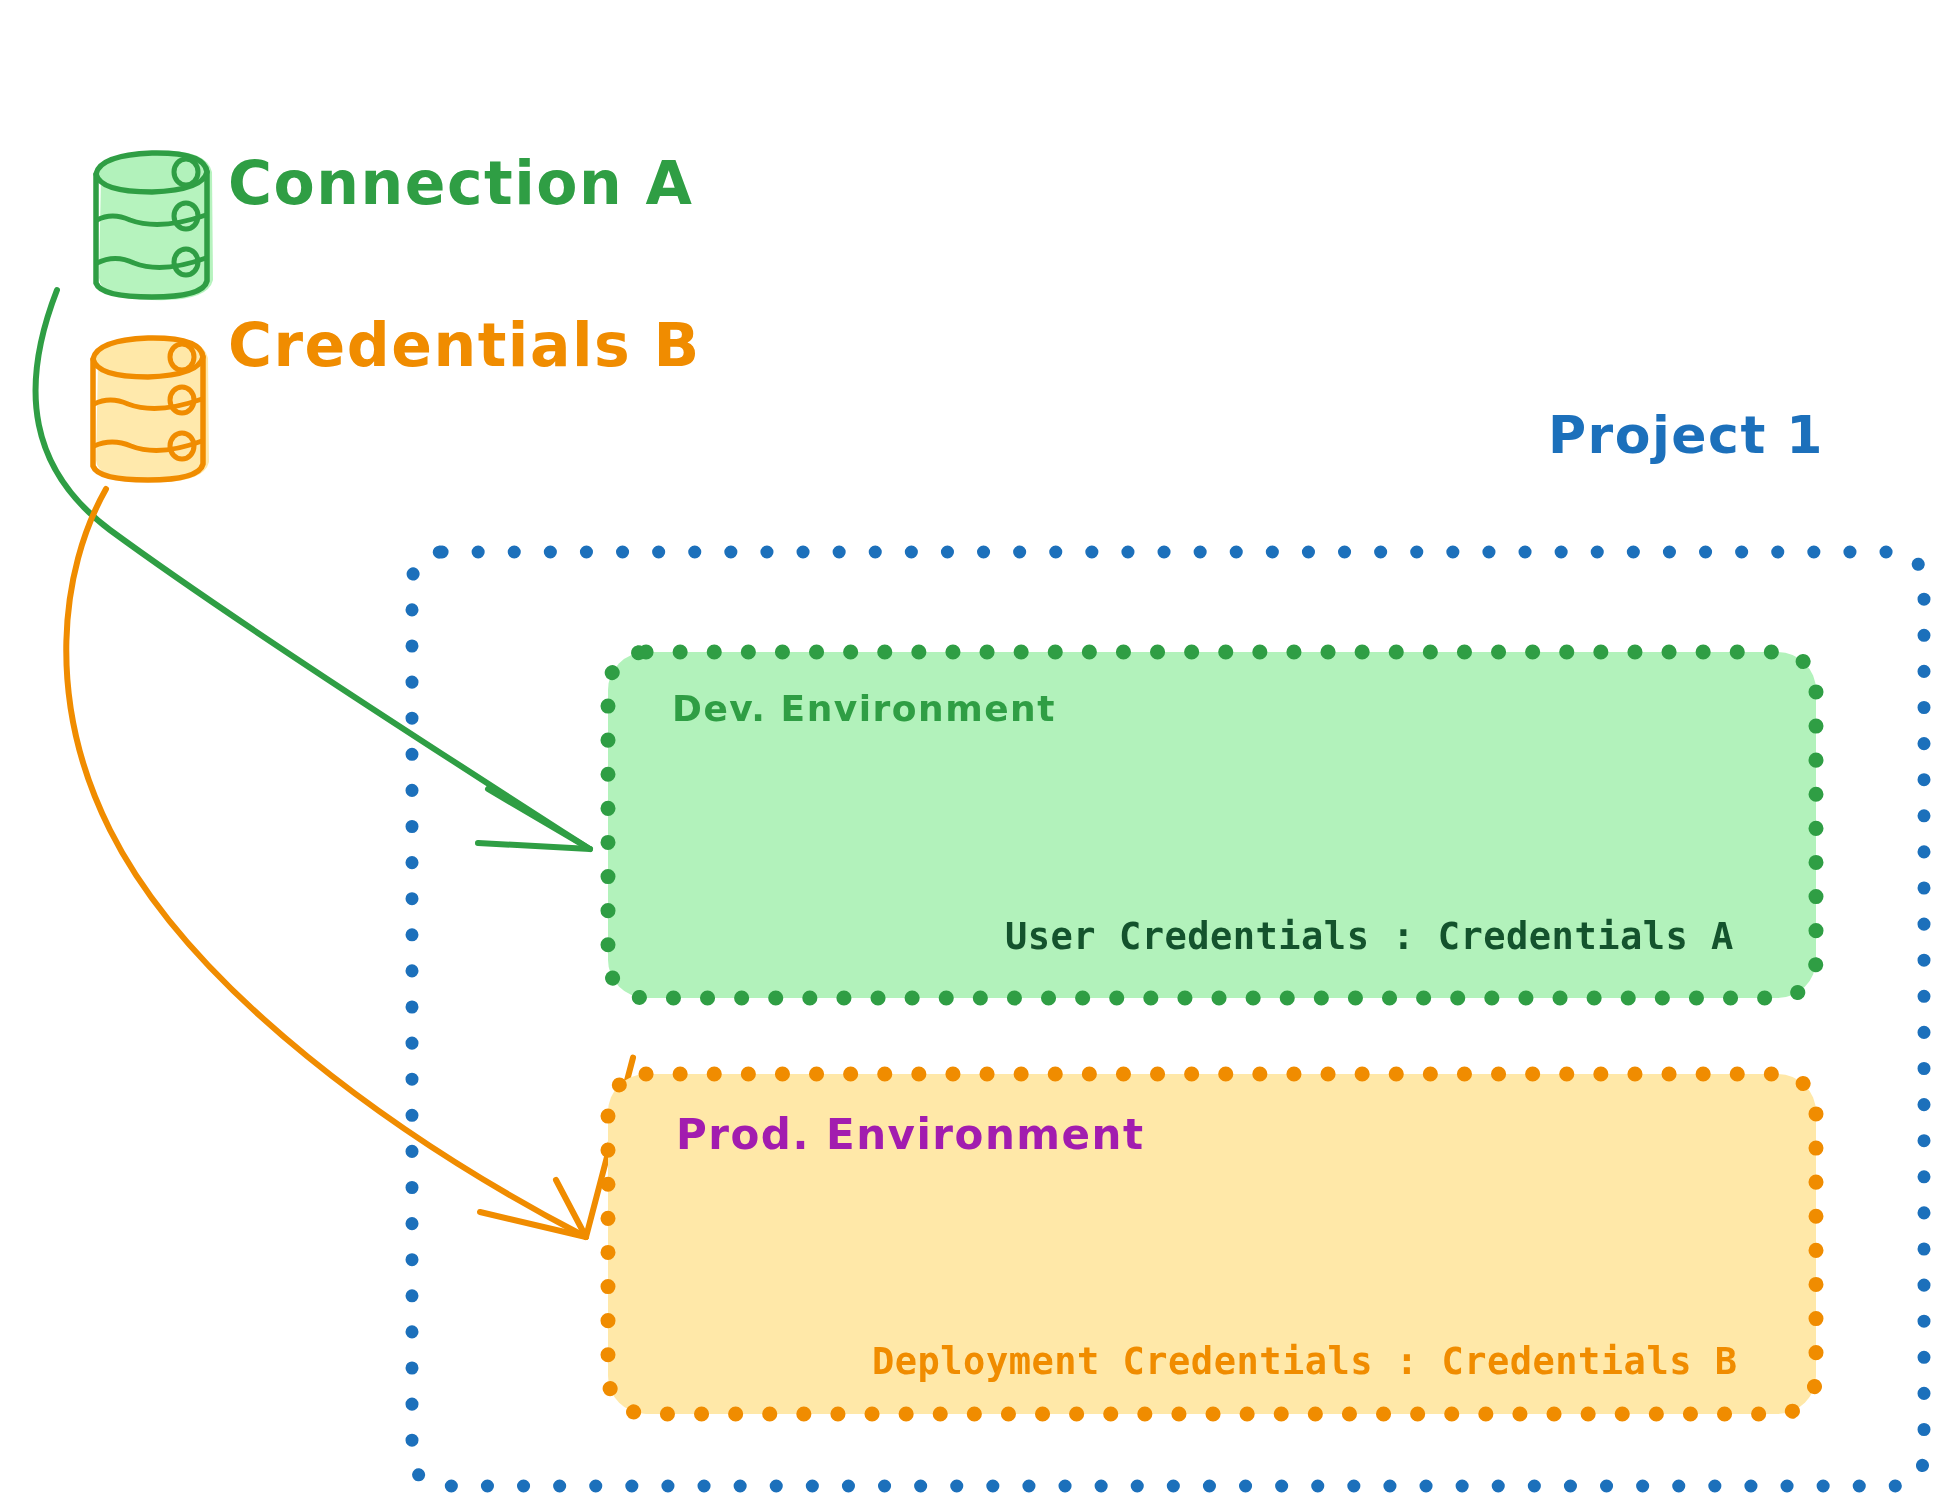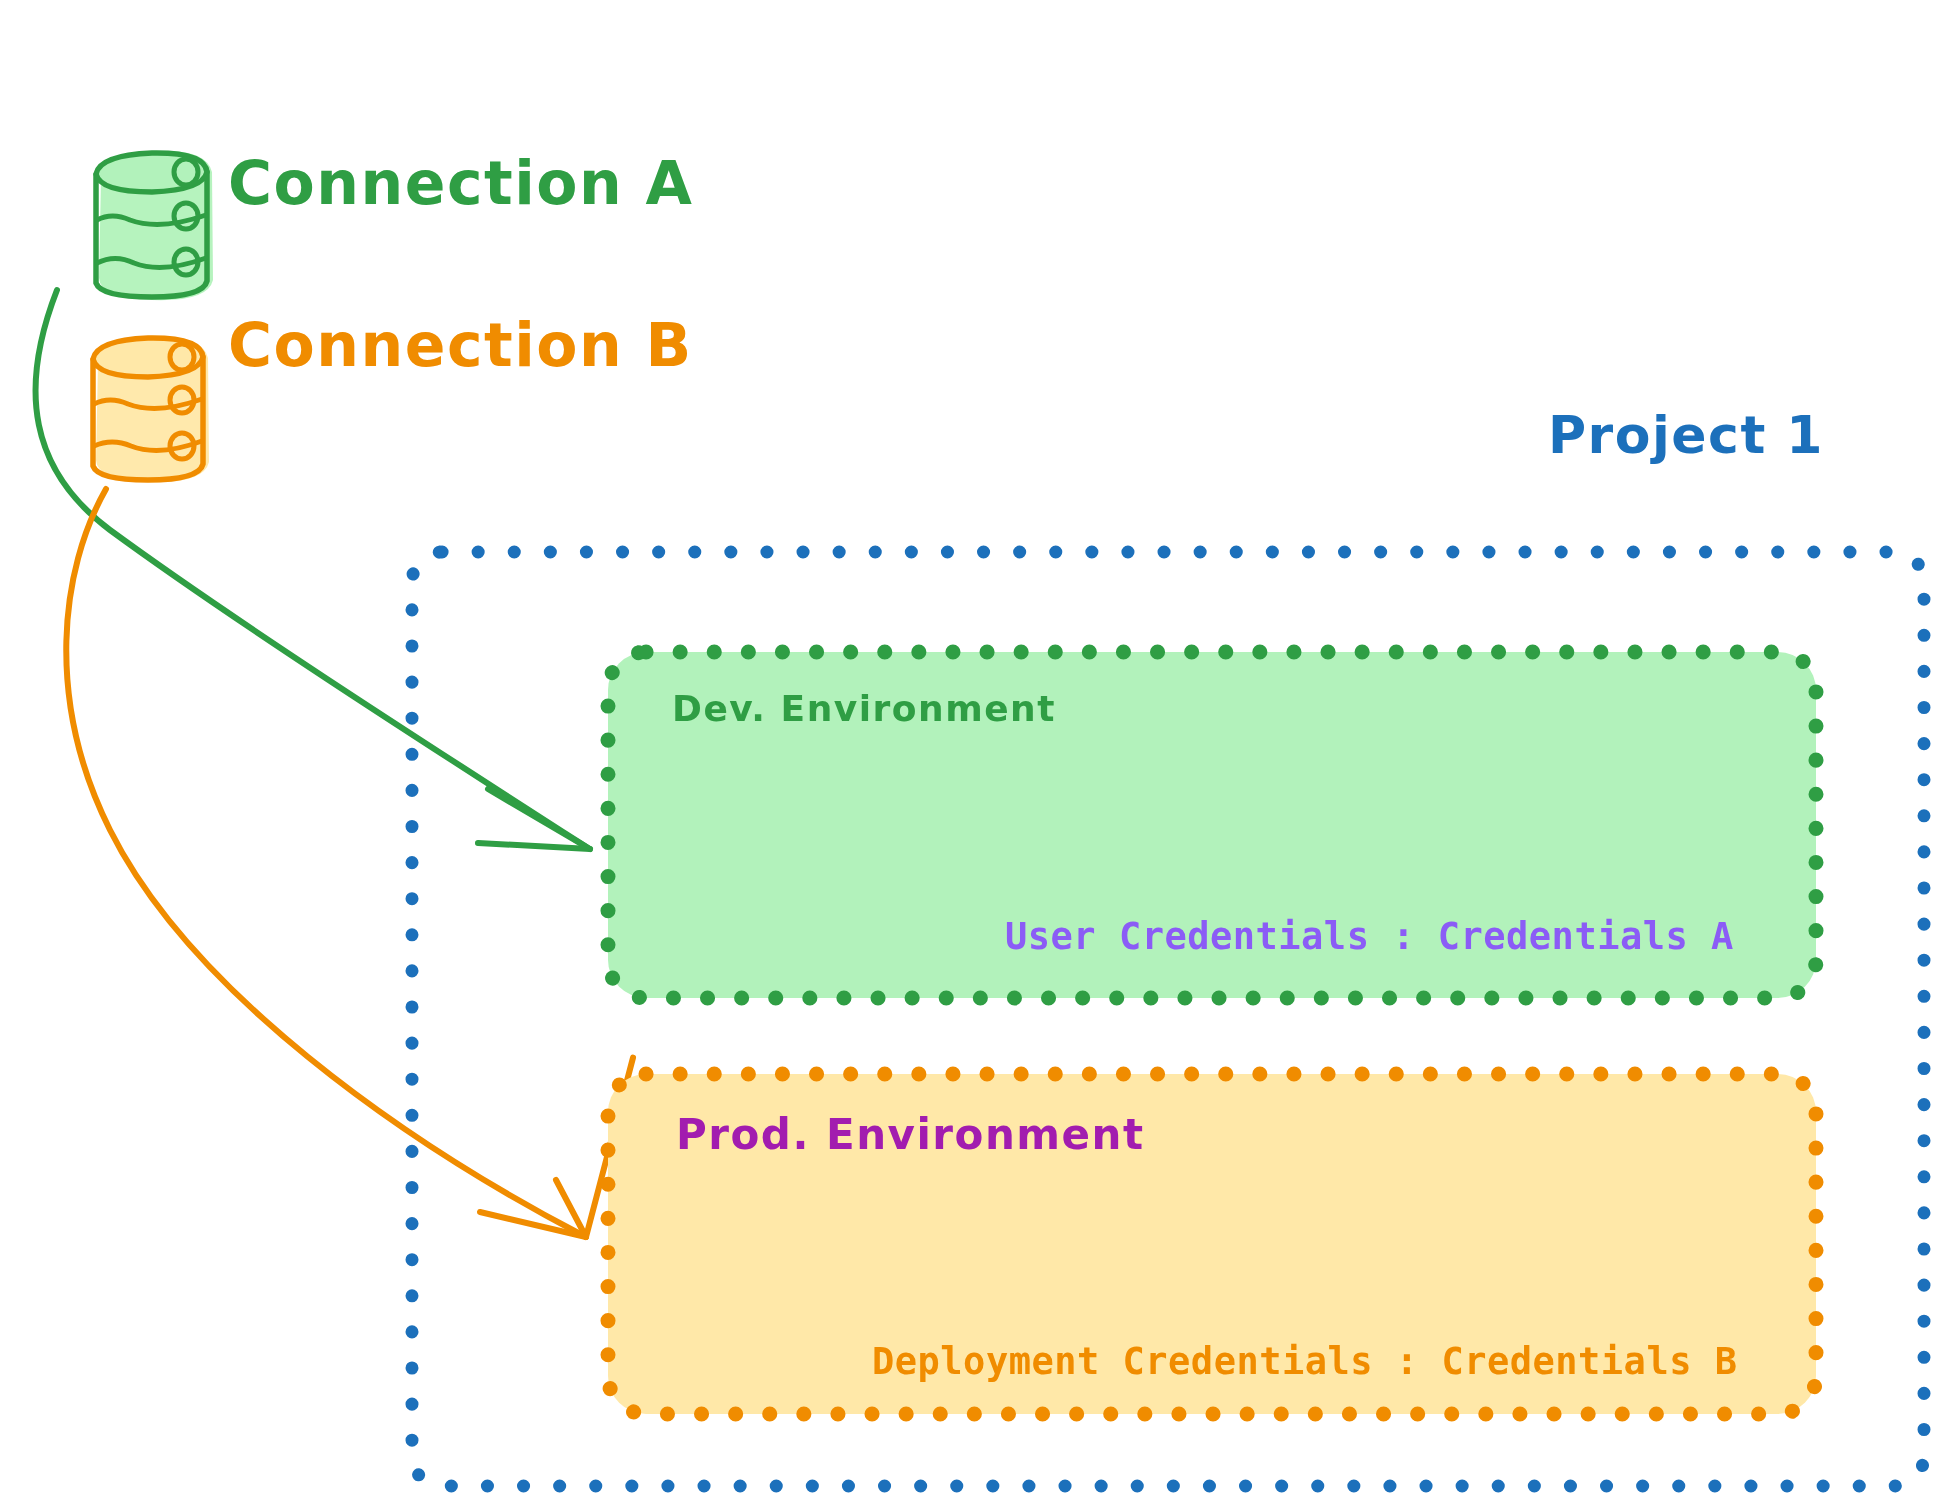--- a/index.html
+++ b/index.html
@@ -27,21 +27,21 @@
     font-size:56px;color:#1e1e1e;
   }
   .db-label{position:absolute;font-size:60px;}
   #label-conn-a{left:228px;top:148px;color:#2f9e44;}
   #label-conn-b{left:228px;top:310px;color:#f08c00;}
   #label-project{position:absolute;left:1548px;top:405px;font-size:52px;color:#1c70bb;}
   #label-dev-env{position:absolute;left:672px;top:688px;font-size:36px;color:#2f9e44;}
   #label-prod-env{position:absolute;left:676px;top:1110px;font-size:42px;color:#a21caf;}
   #cred-dev{
     position:absolute;left:1005px;top:915px;
-    font-size:37px;color:#8b5cf6;
+    font-size:37px;color:#14532d;
   }
   #cred-prod{
     position:absolute;left:872px;top:1340px;
     font-size:37px;color:#f08c00;
   }
   svg.layer{position:absolute;left:0;top:0;width:1948px;height:1506px;}
 </style>
 </head>
 <body>
 
@@ -95,21 +95,21 @@
 
     <rect x="608" y="652" width="1208" height="346" rx="38" ry="38" fill="#b2f2bb"></rect>
     <rect x="608" y="652" width="1208" height="346" rx="38" ry="38" fill="none" stroke="#2f9e44" stroke-width="15" stroke-linecap="round" stroke-dasharray="0.1 34"></rect>
 
     <rect x="608" y="1074" width="1208" height="340" rx="38" ry="38" fill="#ffe8a8"></rect>
     <rect x="608" y="1074" width="1208" height="340" rx="38" ry="38" fill="none" stroke="#f08c00" stroke-width="15" stroke-linecap="round" stroke-dasharray="0.1 34"></rect>
   </svg>
 
   <div id="label-conn-a" class="db-label hand">Connection A</div>
 
-  <div id="label-conn-b" class="db-label hand">Connection B</div>
+  <div id="label-conn-b" class="db-label hand">Credentials B</div>
 
   <div id="label-project" class="hand">Project 1</div>
 
   <div id="label-dev-env" class="hand">Dev. Environment</div>
 
   <div id="cred-dev" class="mono">User Credentials : Credentials A</div>
 
   <div id="label-prod-env" class="hand">Prod. Environment</div>
 
   <div id="cred-prod" class="mono">Deployment Credentials : Credentials B</div>

